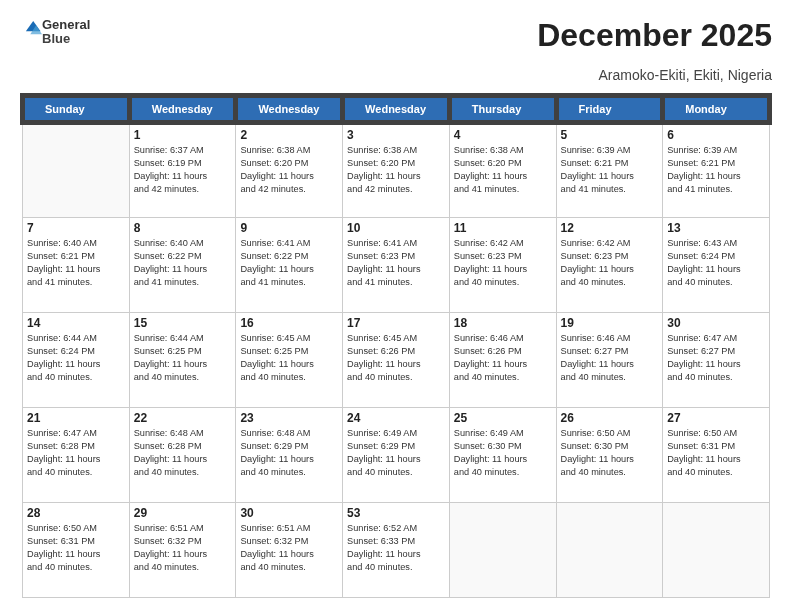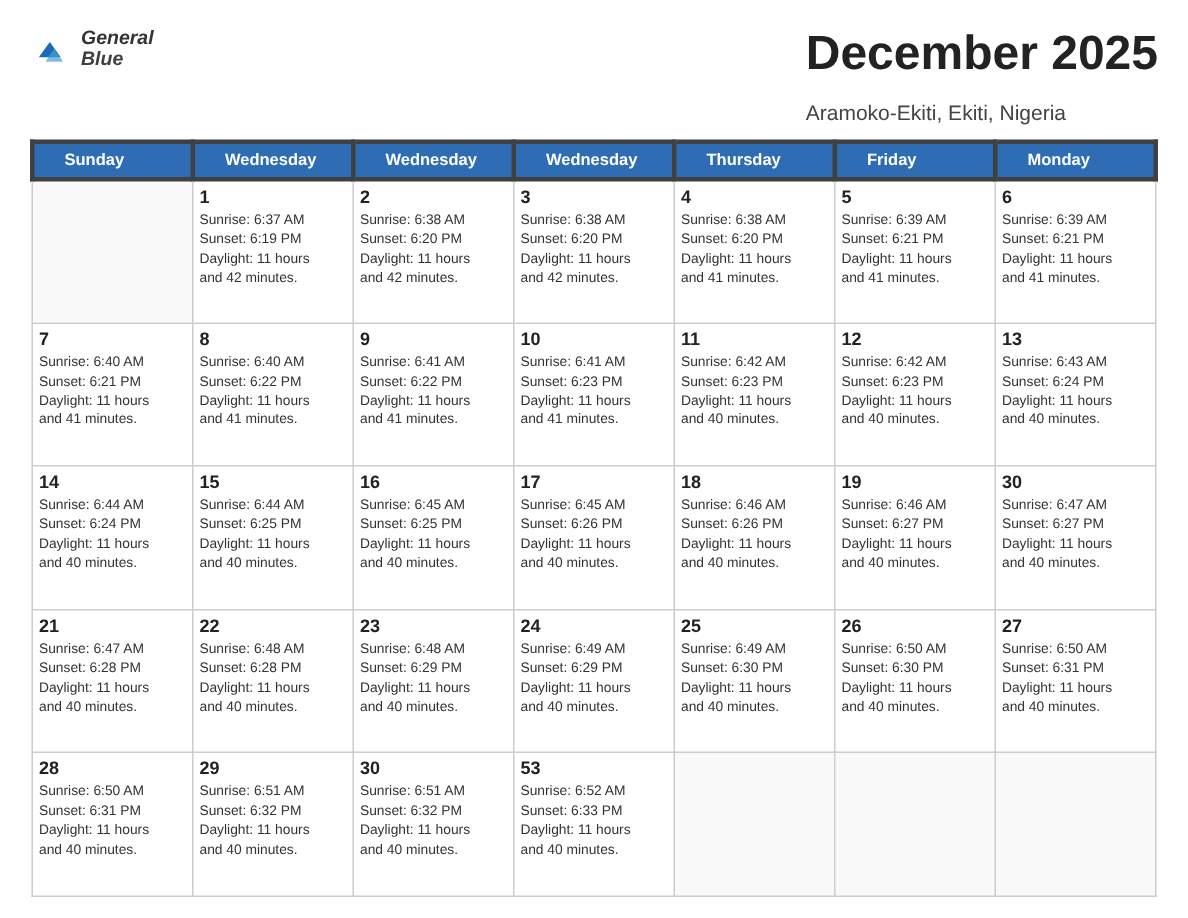--- a/index.html
+++ b/index.html
@@ -18,38 +18,37 @@
       flex-direction: column;
     }
     .header {
       display: flex;
       align-items: flex-start;
       justify-content: space-between;
       margin-bottom: 10px;
     }
     .logo {
       display: flex;
-      align-items: flex-end;
-      gap: 12px;
-      font-style: italic;
+      align-items: flex-start;
+      gap: 0;
     }
     .logo-text {
       display: flex;
       flex-direction: column;
       font-size: 13px;
       line-height: 1.1;
     }
     .logo-general { color: #333; font-weight: bold; }
     .logo-blue { color: #404040; font-weight: bold; }
     .logo-icon {
       width: 22px;
       height: 22px;
     }
     .title-block {
-      text-align: left;
+      text-align: right;
     }
     .month-year {
       font-size: 32px;
       font-weight: bold;
       color: #222;
       line-height: 1.1;
     }
     .location {
       font-size: 14px;
       color: #444;
@@ -62,21 +61,21 @@
       table-layout: fixed;
       font-size: 10px;
     }
     .calendar th {
       background: #2e6db4;
       color: #fff;
       padding: 5px 20px;
       text-align: left;
       font-size: 11px;
       font-weight: bold;
-      border: 3px solid #404040;
+      border: 5px solid #404040;
     }
     .calendar td {
       border: 1px solid #ccc;
       vertical-align: top;
       padding: 3px 4px;
       height: 84px;
       background: #fff;
     }
     .calendar td.empty {
       background: #f9f9f9;

